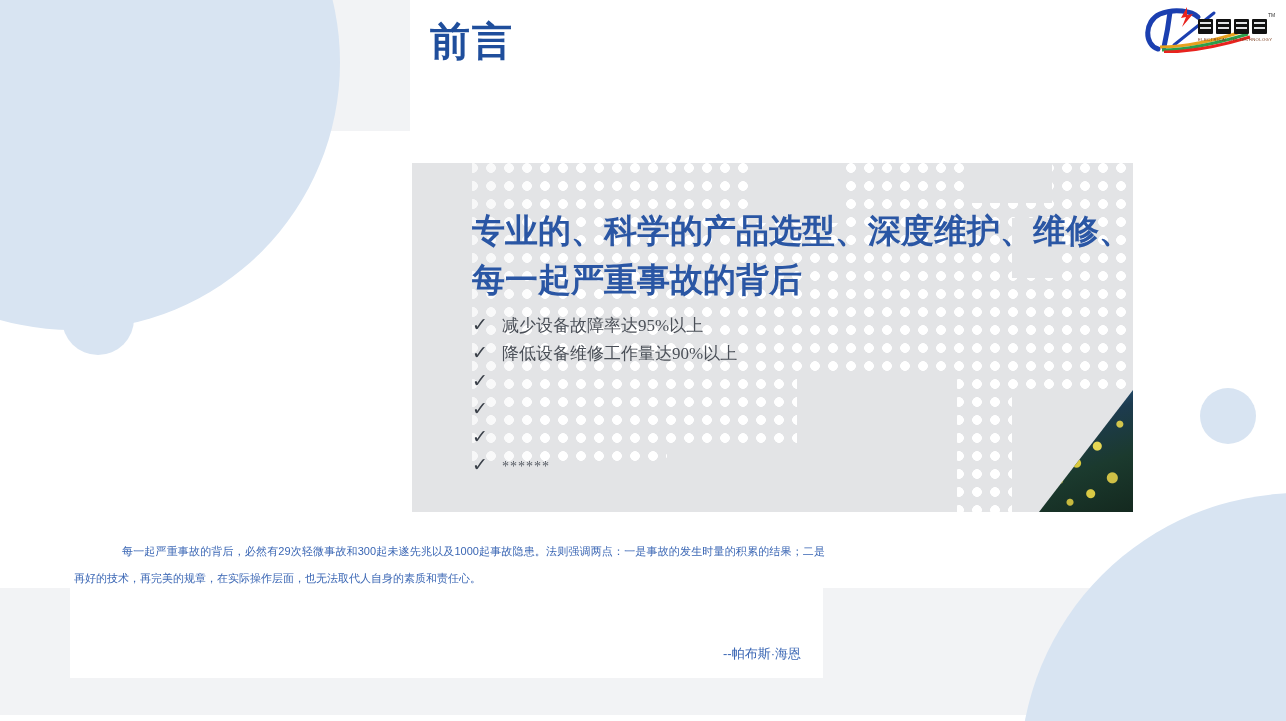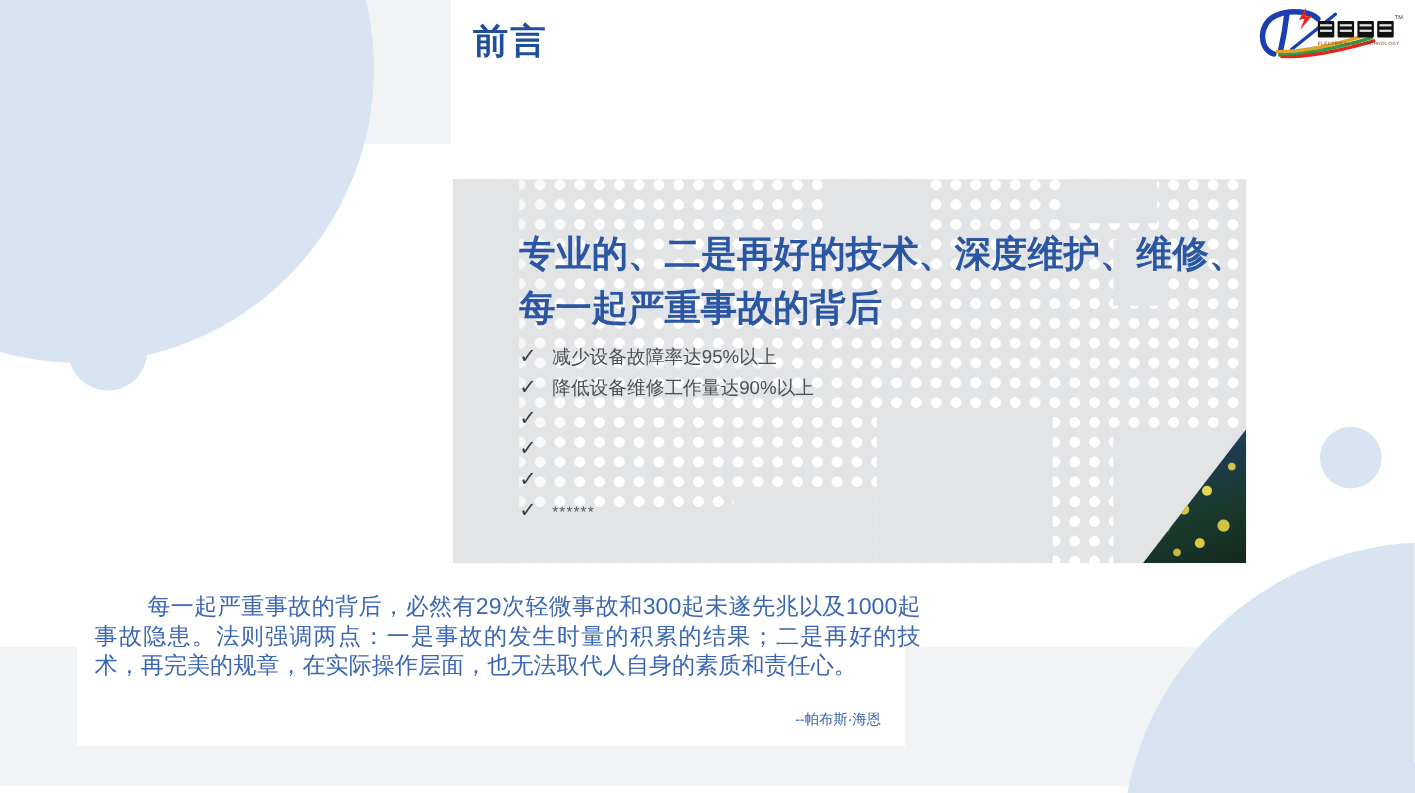--- a/index.html
+++ b/index.html
@@ -58,21 +58,21 @@
   
   .header-panel {
     position: absolute; left: 410px; top: 0;
     width: 723px; height: 144px;
     background: #ffffff;
   }
   .header-text {
     position: absolute; left: 20px; top: 20px;
   }
   .title-cn {
-    font-size: 32px;
+    font-size: 40px;
     font-weight: bold;
     color: #1f4e9c;
     letter-spacing: 2px;
     line-height: 1.08;
   }
   .title-en {
     font-size: 34px;
     font-weight: normal;
     color: #7fa5d4;
     letter-spacing: 3px;
@@ -162,38 +162,38 @@
     line-height: 28px;
   }
   .check-glyph {
     width: 30px;
     flex: 0 0 30px;
     color: #3a4049;
     font-size: 19px;
     font-weight: 300;
     line-height: 28px;
   }
-  .check-label { white-space: nowrap; }
+  .check-label { white-space: nowrap; font-family: Liberation Serif, serif; }
   .check-item.stars .check-label {
     font-size: 14px;
     letter-spacing: 1px;
     color: #565b63;
   }
 
   
   .quote-box {
     position: absolute; left: 70px; top: 528px;
     width: 753px; height: 150px;
     background: #ffffff;
   }
   .quote-body {
-    position: absolute; left: 16px; top: 10px;
+    position: absolute; left: 4px; top: 10px;
     width: 753px;
     color: #3a66b4;
-    font-size: 21px;
+    font-size: 11px;
     line-height: 27px;
     text-indent: 48px;
     text-align: justify;
     padding-right: 2px;
   }
   .quote-attr {
     position: absolute; right: 22px; top: 116px;
     color: #3a66b4;
     font-size: 13px;
     line-height: 20px;
@@ -259,21 +259,21 @@
     <div class="ocean o2"></div>
     <div class="ocean o3"></div>
     <div class="ocean o4"></div>
     <div class="ocean o5"></div>
     <div class="ocean o6"></div>
     <div class="ocean o7"></div>
     <div class="ocean o8"></div>
     <div class="dot-panel-fade"></div>
 
     <div class="headline">
-      <div>专业的、二是再好的技术、深度维护、维修、</div>
+      <div>专业的、科学的产品选型、深度维护、维修、</div>
       <div>每一起严重事故的背后</div>
     </div>
 
     <ul class="check-list">
       <li class="check-item">
         <span class="check-glyph">✓</span>
         <span class="check-label">减少设备故障率达95%以上</span>
       </li>
       <li class="check-item">
         <span class="check-glyph">✓</span>

